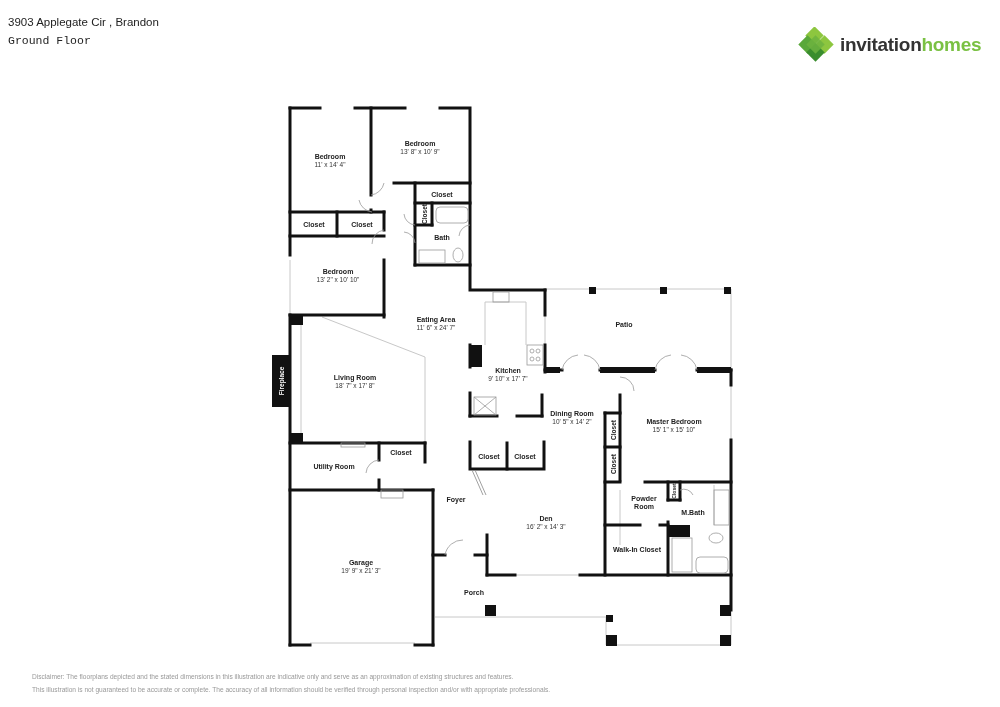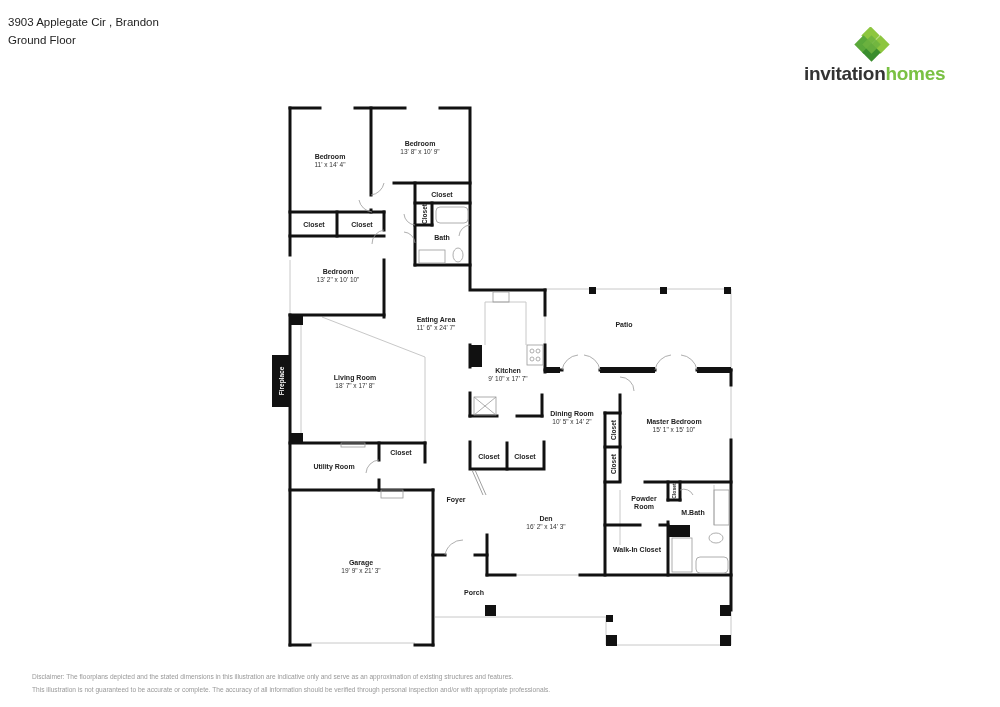--- a/index.html
+++ b/index.html
@@ -1,20 +1,20 @@
 <!DOCTYPE html>
 <html><head>
 <meta charset="utf-8">
 <style>
   html, body { margin: 0; padding: 0; background: #ffffff; }
   body { width: 1000px; height: 707px; position: relative; overflow: hidden; font-family: "Liberation Sans", sans-serif; color: #222; }
   .hdr { position: absolute; left: 8px; font-size: 11.5px; color: #222; }
   #addr { top: 16px; }
-  #floor { top: 34px; }
-  .logo { position: absolute; left: 798px; top: 27px; display: flex; align-items: center; flex-direction: column; }
+  #floor { top: 34px; font-family: Liberation Mono, monospace; }
+  .logo { position: absolute; left: 798px; top: 27px; display: flex; align-items: center; }
   .logo svg { width: 36px; height: 36px; }
   .logo-text { margin-left: 6px; font-size: 19px; letter-spacing: -0.3px; }
   .logo-a { color: #333; font-weight: bold; }
   .logo-b { color: #7ac143; font-weight: bold; }
   .plan { position: absolute; left: 0; top: 0; }
   .lbl { position: absolute; text-align: center; transform: translate(-50%, -50%); white-space: nowrap; line-height: 1.15; }
   .lbl .n { font-size: 7px; font-weight: bold; color: #222; display: block; }
   .lbl .d { font-size: 6.5px; color: #333; display: block; }
   .vlbl { position: absolute; font-size: 6.5px; font-weight: bold; transform: translate(-50%,-50%) rotate(-90deg); white-space: nowrap; }
   .fire { color: #fff; }

